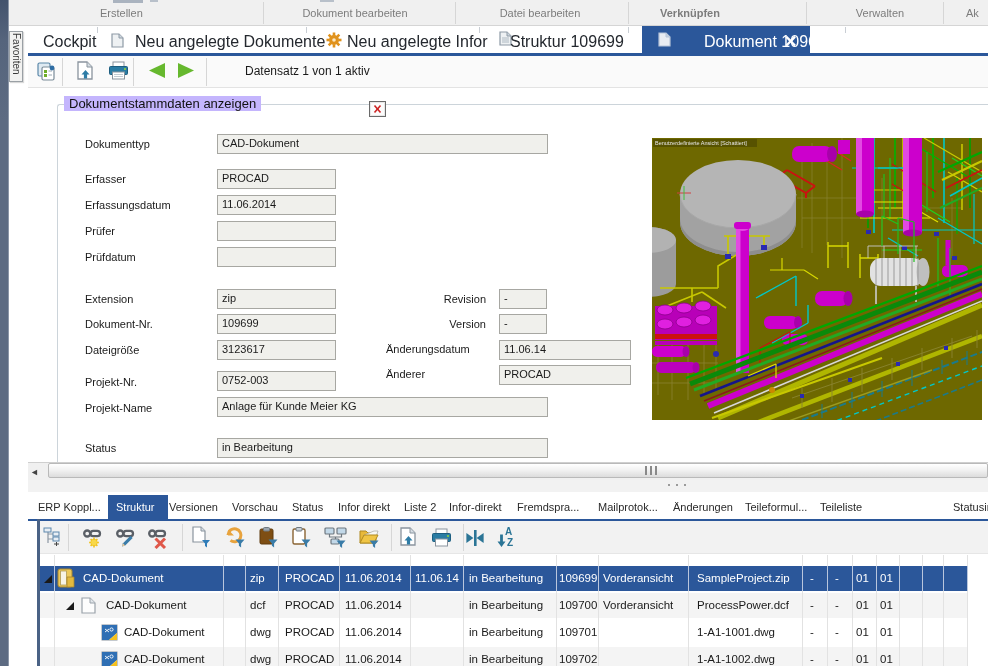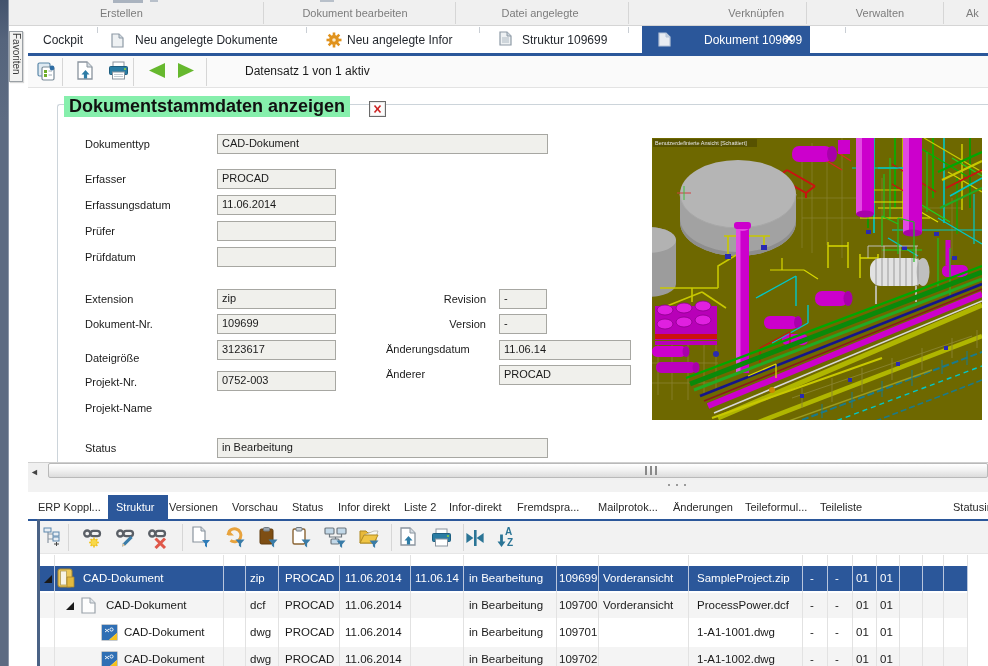--- a/index.html
+++ b/index.html
@@ -4,36 +4,36 @@
 <style>
 * { margin:0; padding:0; box-sizing:border-box; }
 html,body { width:988px; height:666px; overflow:hidden; background:#fff;
   font-family:"Liberation Sans", sans-serif; }
 #stage { position:relative; width:988px; height:666px; overflow:hidden; background:#fff; }
 .abs { position:absolute; }
 .lbl { position:absolute; font-size:11px; color:#1a1a1a; white-space:nowrap; }
 .fld { position:absolute; background:#f0f0ec; border:1px solid #a7a7a2;
   font-size:11px; color:#1a1a1a; padding:2px 0 0 4px; white-space:nowrap; height:20px; }
 .rtab { position:absolute; font-size:11px; color:#7c7c7c; white-space:nowrap; }
-.utab { position:absolute; font-size:12px; color:#24282e; white-space:nowrap; }
+.utab { position:absolute; font-size:16px; color:#24282e; white-space:nowrap; }
 .ltab { position:absolute; font-size:11px; color:#2a2a2a; white-space:nowrap; }
 .sep1 { position:absolute; width:1px; background:#d6d6d6; }
 </style>
 </head>
 <body>
 <div id="stage">
 
   <div class="abs" style="left:0;top:0;width:8px;height:666px;background:linear-gradient(180deg,#43536d 0,#55647c 40px,#5d6b82 120px,#5d6b82 100%);"></div>
   <div class="abs" style="left:8px;top:0;width:1px;height:666px;background:#8c97a8;"></div>
 
   <div class="abs" style="left:9px;top:0;width:979px;height:26px;background:#f0f0f0;border-bottom:1px solid #d5d5d5;"></div>
   <div class="rtab" style="left:100px;top:7px;width:70px;text-align:left;">Erstellen</div>
   <div class="rtab" style="left:285px;top:7px;width:140px;text-align:center;">Dokument bearbeiten</div>
-  <div class="rtab" style="left:480px;top:7px;width:120px;text-align:center;">Datei angelegte</div>
-  <div class="rtab" style="left:660px;top:7px;width:124px;text-align:right;">Verknüpfen</div>
+  <div class="rtab" style="left:480px;top:7px;width:120px;text-align:center;">Datei bearbeiten</div>
+  <div class="rtab" style="left:660px;top:7px;width:124px;text-align:left;font-weight:bold;">Verknüpfen</div>
   <div class="rtab" style="left:845px;top:7px;width:70px;text-align:center;">Verwalten</div>
   <div class="rtab" style="left:966px;top:7px;">Ak</div>
   <div class="sep1" style="left:263px;top:2px;height:22px;"></div>
   <div class="sep1" style="left:455px;top:2px;height:22px;"></div>
   <div class="sep1" style="left:628px;top:2px;height:22px;"></div>
   <div class="sep1" style="left:806px;top:2px;height:22px;"></div>
   <div class="sep1" style="left:943px;top:2px;height:22px;"></div>
 
   <div class="abs" style="left:113px;top:0;width:30px;height:3px;background:#aab3bf;"></div>
   <div class="abs" style="left:150px;top:0;width:8px;height:2px;background:#b8c0ca;"></div>
@@ -70,21 +70,21 @@
   <div class="utab" style="left:347px;top:33px;">Neu angelegte Infor</div>
   <svg class="abs" style="left:499px;top:31px;" width="13" height="15" viewBox="0 0 13 15">
     <path d="M1 1 h7 l4 4 v9 h-11 z" fill="#eef1f3" stroke="#8e9aa6" stroke-width="1.2"></path>
     <path d="M8 1 l0 4 4 0" fill="#cdd6de" stroke="#8e9aa6" stroke-width="1"></path>
     <g stroke="#aeb9c2" stroke-width="1">
         <line x1="3" y1="7" x2="10" y2="7"></line>
         <line x1="3" y1="9" x2="10" y2="9"></line>
         <line x1="3" y1="11" x2="10" y2="11"></line>
       </g>
   </svg>
-  <div class="utab" style="left:522px;top:33px;">Struktur 109699</div>
+  <div class="utab" style="left:510px;top:33px;">Struktur 109699</div>
 
   <div class="abs" style="left:642px;top:26px;width:168px;height:30px;background:#2b579a;"></div>
   <svg class="abs" style="left:658px;top:32px;" width="13" height="15" viewBox="0 0 13 15">
     <path d="M1 1 h7 l4 4 v9 h-11 z" fill="#e8ecf2" stroke="#b6c4d8" stroke-width="1.2"></path>
     <path d="M8 1 l0 4 4 0" fill="#c2cfdf" stroke="#b6c4d8" stroke-width="1"></path>
   </svg>
   <div class="utab" style="left:680px;top:33px;color:#ffffff;margin-left:24px;">Dokument 109699</div>
   <div class="utab" style="left:784px;top:32px;color:#ffffff;font-weight:bold;">✕</div>
 
   <div class="abs" style="left:28px;top:53px;width:960px;height:3px;background:#2b579a;"></div>
@@ -128,51 +128,52 @@
 
   <svg class="abs" style="left:147px;top:62px;" width="19" height="17" viewBox="0 0 19 17">
     <path d="M18 1 L2 8.5 L18 16 z" fill="#66b82e"></path>
   </svg>
   <svg class="abs" style="left:177px;top:62px;" width="19" height="17" viewBox="0 0 19 17">
     <path d="M1 1 L17 8.5 L1 16 z" fill="#66b82e"></path>
   </svg>
   <div class="abs" style="left:245px;top:64px;font-size:12px;color:#1a1a1a;">Datensatz 1 von 1 aktiv</div>
 
   <div class="abs" style="left:57px;top:104px;width:931px;height:358px;border-left:1px solid #ccd4da;border-top:1px solid #ccd4da;border-radius:3px 0 0 0;"></div>
-  <div class="abs" style="left:64px;top:96px;background:#86efac;padding:0 5px;font-size:18px;font-weight:bold;color:#111;">Dokumentstammdaten anzeigen</div>
+  <div class="abs" style="left:64px;top:96px;background:#c4b5fd;padding:0 5px;font-size:13px;font-weight:normal;color:#111;">Dokumentstammdaten anzeigen</div>
 
   <div class="abs" style="left:369px;top:101px;width:17px;height:16px;background:#fcfcfc;border:1px solid #6a6a6a;box-shadow:inset 0 0 0 1px #e8e8e8;"></div>
   <svg class="abs" style="left:369px;top:101px;" width="17" height="16" viewBox="0 0 17 16">
     <g stroke="#cc2222" stroke-width="1.6">
         <line x1="5.5" y1="4.5" x2="11.5" y2="11.5"></line>
         <line x1="11.5" y1="4.5" x2="5.5" y2="11.5"></line>
       </g>
   </svg>
 
   <div class="lbl" style="left:85px;top:138px;">Dokumenttyp</div>
   <div class="lbl" style="left:85px;top:173px;">Erfasser</div>
   <div class="lbl" style="left:85px;top:199px;">Erfassungsdatum</div>
   <div class="lbl" style="left:85px;top:225px;">Prüfer</div>
   <div class="lbl" style="left:85px;top:251px;">Prüfdatum</div>
   <div class="lbl" style="left:85px;top:293px;">Extension</div>
   <div class="lbl" style="left:85px;top:318px;">Dokument-Nr.</div>
-  <div class="lbl" style="left:85px;top:344px;margin-top:8px;">Dateigröße</div>
+  <div class="lbl" style="left:85px;top:344px;">Dateigröße</div>
   <div class="lbl" style="left:85px;top:376px;">Projekt-Nr.</div>
   <div class="lbl" style="left:85px;top:402px;">Projekt-Name</div>
   <div class="lbl" style="left:85px;top:442px;">Status</div>
 
   <div class="fld" style="left:217px;top:134px;width:331px;">CAD-Dokument</div>
   <div class="fld" style="left:217px;top:169px;width:119px;">PROCAD</div>
   <div class="fld" style="left:217px;top:195px;width:119px;">11.06.2014</div>
   <div class="fld" style="left:217px;top:221px;width:119px;"></div>
   <div class="fld" style="left:217px;top:247px;width:119px;"></div>
   <div class="fld" style="left:217px;top:289px;width:119px;">zip</div>
   <div class="fld" style="left:217px;top:314px;width:119px;">109699</div>
   <div class="fld" style="left:217px;top:340px;width:119px;">3123617</div>
   <div class="fld" style="left:217px;top:371px;width:119px;">0752-003</div>
+  <div class="fld" style="left:217px;top:397px;width:331px;">Anlage für Kunde Meier KG</div>
   <div class="fld" style="left:217px;top:438px;width:331px;">in Bearbeitung</div>
 
   <div class="lbl" style="left:386px;top:293px;width:100px;text-align:right;">Revision</div>
   <div class="lbl" style="left:386px;top:318px;width:100px;text-align:right;">Version</div>
   <div class="lbl" style="left:386px;top:343px;">Änderungsdatum</div>
   <div class="lbl" style="left:386px;top:368px;">Änderer</div>
   <div class="fld" style="left:499px;top:289px;width:48px;">-</div>
   <div class="fld" style="left:499px;top:314px;width:48px;">-</div>
   <div class="fld" style="left:499px;top:340px;width:132px;">11.06.14</div>
   <div class="fld" style="left:499px;top:365px;width:132px;">PROCAD</div>

